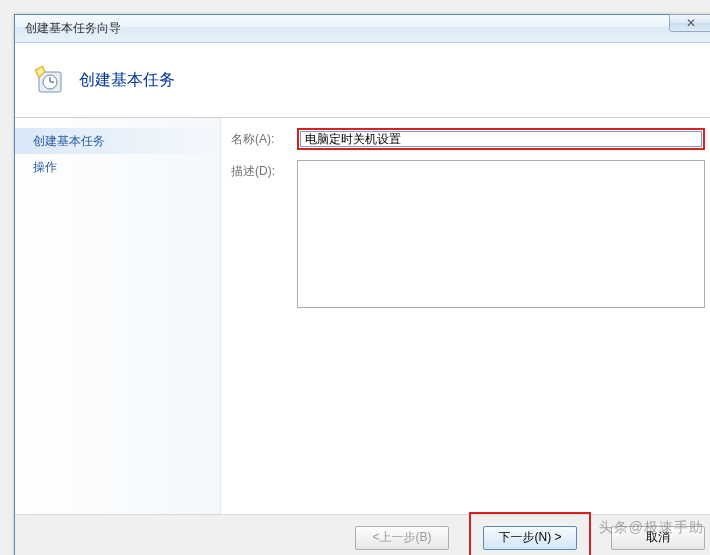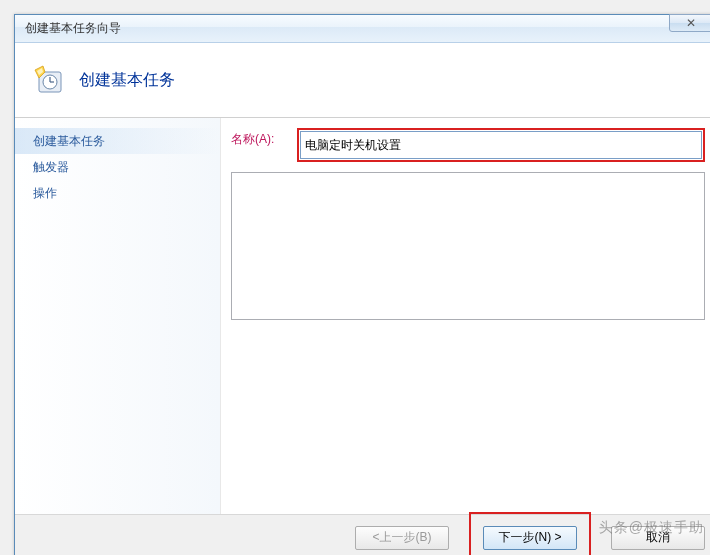--- a/index.html
+++ b/index.html
@@ -100,30 +100,30 @@
   line-height: 18px;
   margin-bottom: 14px;
 }
 .form-row {
   display: flex;
   margin-bottom: 10px;
 }
 .form-label {
   width: 66px;
   padding-top: 3px;
-  color: #be185d;
+  color: #737373;
 }
 .name-input-wrap {
   flex: 1;
   border: 2px solid #d92020;
   padding: 1px;
 }
 .name-input {
   width: 100%;
-  height: 28px;
+  height: 16px;
   border: 1px solid #7a9ec7;
   padding: 1px 4px;
   font-family: inherit;
   font-size: 12px;
   outline: none;
   background: #fff;
 }
 .desc-textarea {
   flex: 1;
   height: 148px;
@@ -197,34 +197,34 @@
         <path d="M 2 6 L 10 2 L 12 8 L 6 14 Z" fill="#ffd54a" stroke="#d4a020" stroke-width="0.8"></path>
         <path d="M 4 7 L 9 4 L 10 8 L 6 11 Z" fill="#fff2b8"></path>
       </svg>
     </div>
     <div class="header-title">创建基本任务</div>
   </div>
 
   <div class="body">
     <div class="sidebar">
       <div class="sidebar-item active">创建基本任务</div>
-      <div class="sidebar-item">触发器</div>
       <div class="sidebar-item">操作</div>
     </div>
 
     <div class="content">
 
       <div class="form-row">
         <div class="form-label">名称(A):</div>
         <div class="name-input-wrap">
           <input class="name-input" type="text" value="电脑定时关机设置" style="">
         </div>
       </div>
 
       <div class="form-row">
+        <div class="form-label">描述(D):</div>
         <textarea class="desc-textarea" style=""></textarea>
       </div>
     </div>
   </div>
 
   <div class="footer">
     <button class="btn" disabled="">&lt;上一步(B)</button>
     <div class="btn-highlight-wrap">
       <button class="btn btn-primary">下一步(N) &gt;</button>
     </div>

